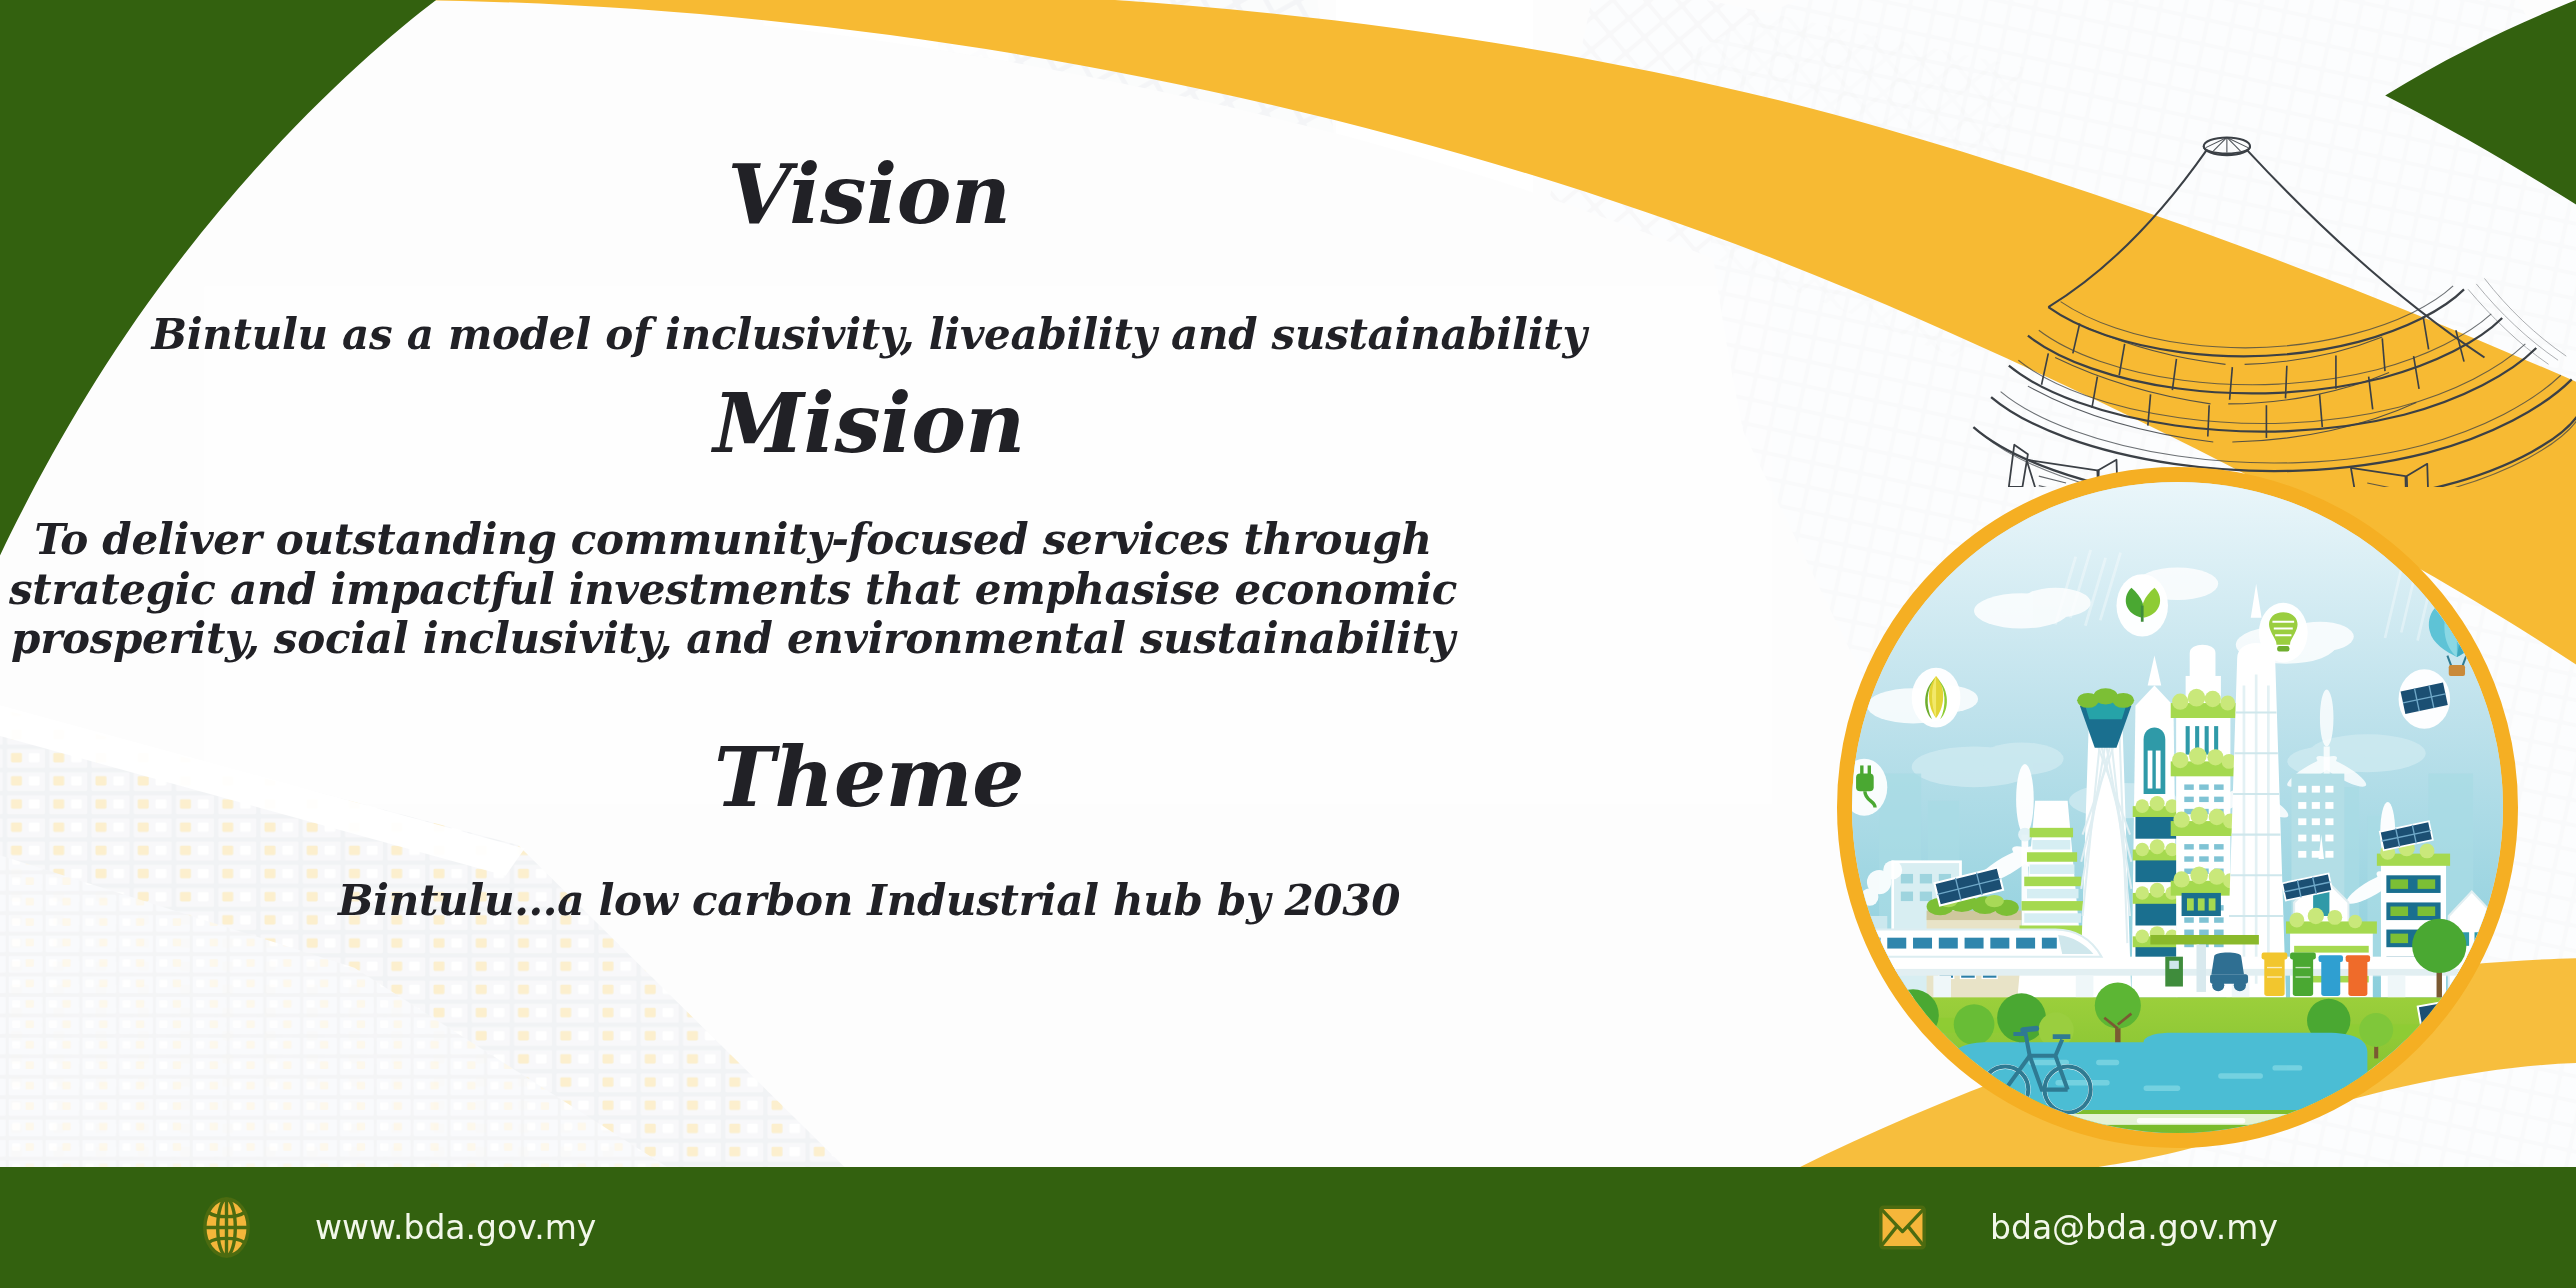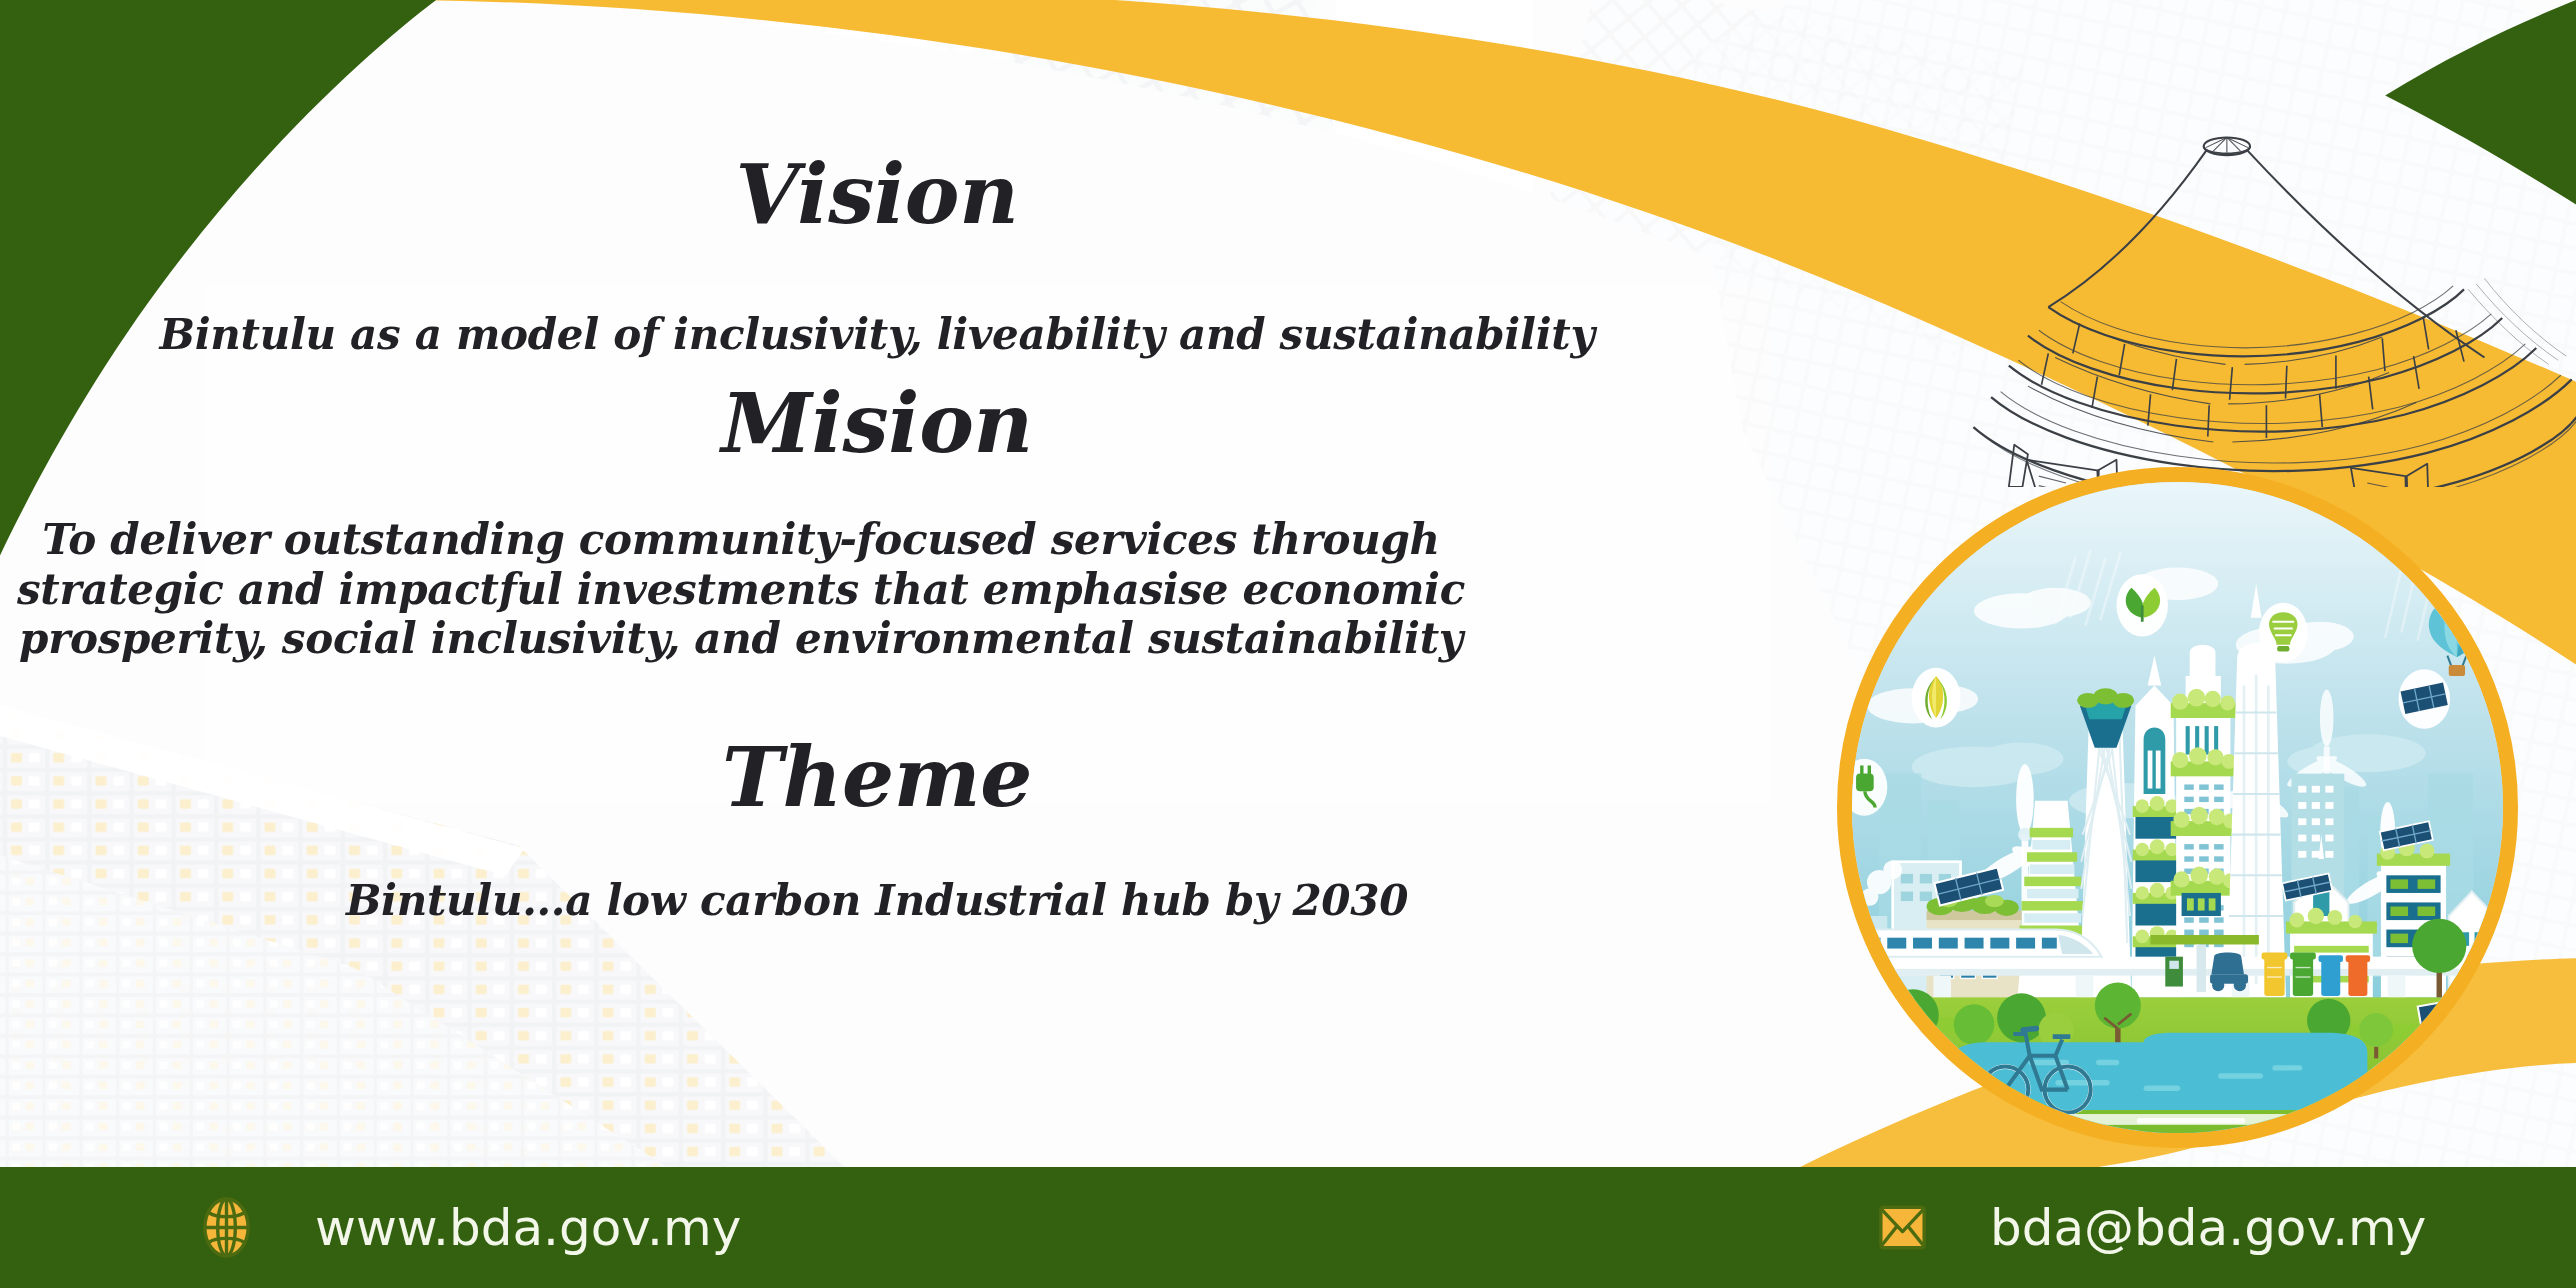--- a/index.html
+++ b/index.html
@@ -5,21 +5,21 @@
   html,body{margin:0;padding:0;background:#ffffff;}
   body{width:2576px;height:1288px;overflow:hidden;font-family:"Liberation Sans",sans-serif;}
 
   #stage{position:relative;width:2576px;height:1288px;overflow:hidden;background:#ffffff;}
 
   
   .bg-layer{position:absolute;inset:0;}
   .bg-svg{position:absolute;left:0;top:0;width:2576px;height:1288px;}
 
   
-  .content{position:absolute;left:8px;top:0;width:1860px;height:1167px;}
+  .content{position:absolute;left:0;top:0;width:1860px;height:1167px;}
 
   .script{
     font-family:"DejaVu Serif",serif;
     font-style:italic;
     font-weight:bold;
     color:#212126;
     letter-spacing:-0.3px;
     white-space:nowrap;
   }
 
@@ -73,21 +73,21 @@
   }
   .foot-item{
     position:absolute;
     display:flex;align-items:center;
     height:121px;
   }
   #foot-web{left:198px;}
   #foot-mail{left:1874px;}
   .foot-label{
     color:#F2F7EA;
-    font-size:50px;
+    font-size:33px;
     font-family:"DejaVu Sans",sans-serif;
     letter-spacing:0px;
     white-space:nowrap;
   }
   #foot-web .foot-label{margin-left:60px;}
   #foot-mail .foot-label{margin-left:59px;}
   .foot-icon{width:57px;height:65px;flex:0 0 auto;}
   .foot-icon svg{display:block;width:100%;height:100%;}
 </style>
 </head>

